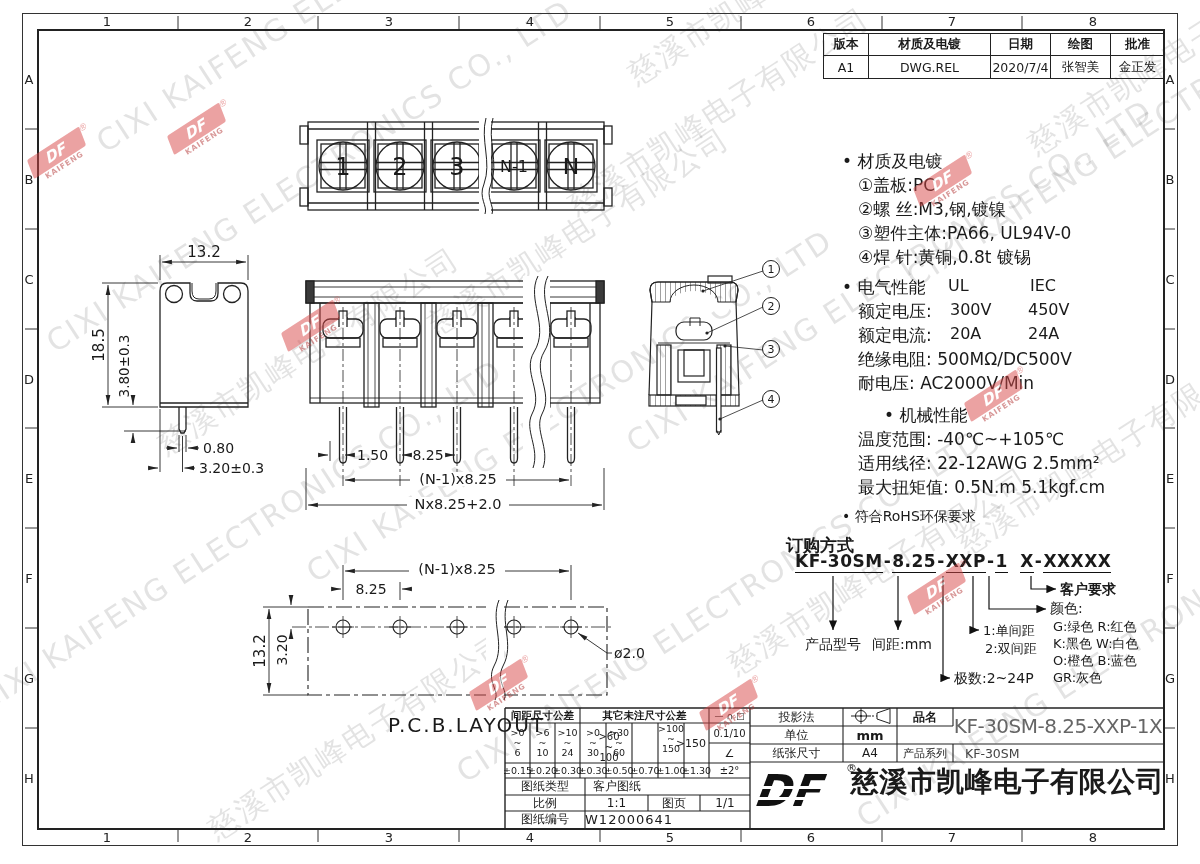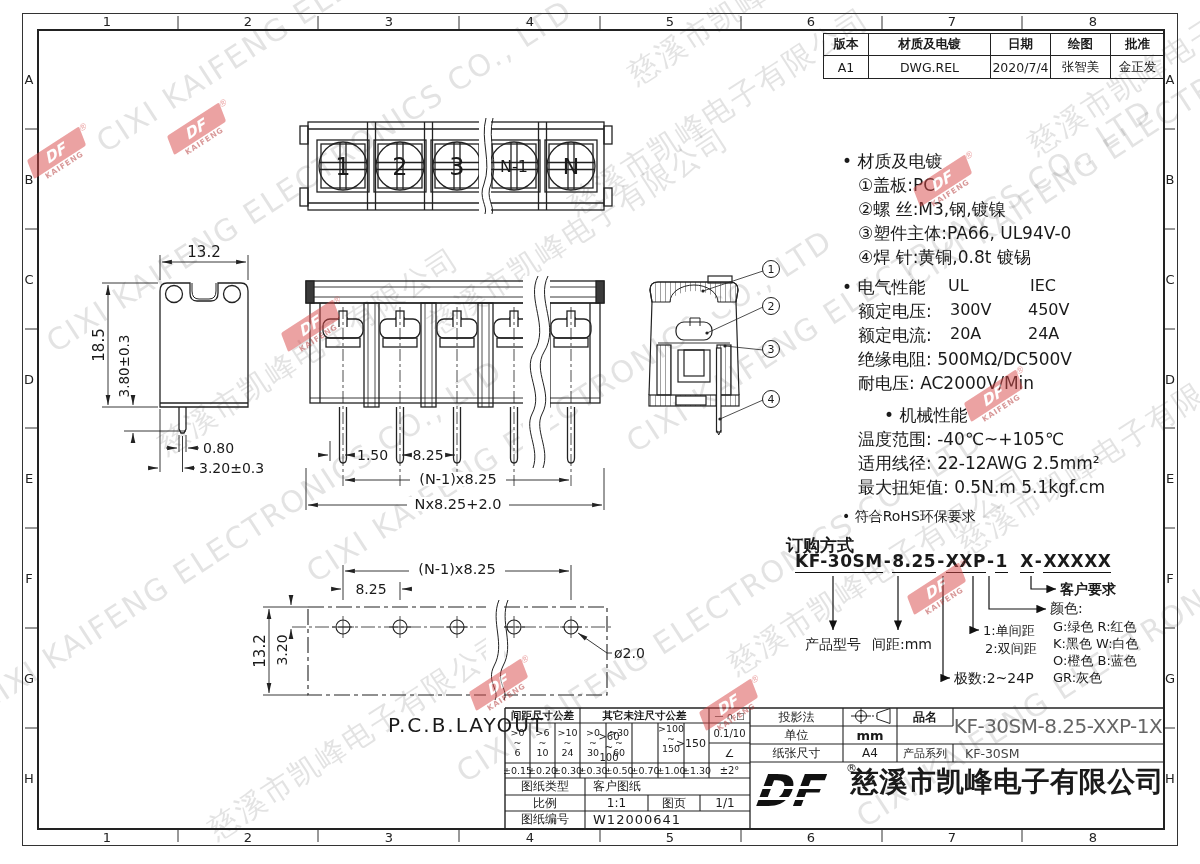--- a/index.html
+++ b/index.html
@@ -627,21 +627,21 @@
   <div class="c" style="left:897px;top:744px;width:56px;height:18px;font-size:11px">产品系列</div>
   <div class="c cs" style="left:953px;top:744px;width:210px;height:18px;font-size:12.5px;color:#444;padding-left:12px">KF-30SM</div>
 
   <div class="c" style="left:505px;top:778px;width:80px;height:17px;font-size:12px">图纸类型</div>
   <div class="c cs" style="left:585px;top:778px;width:165px;height:17px;font-size:12px;padding-left:8px">客户图纸</div>
   <div class="c" style="left:505px;top:795px;width:80px;height:16px;font-size:12px">比例</div>
   <div class="c" style="left:585px;top:795px;width:63px;height:16px;font-size:12px">1:1</div>
   <div class="c" style="left:648px;top:795px;width:52px;height:16px;font-size:12px">图页</div>
   <div class="c" style="left:700px;top:795px;width:50px;height:16px;font-size:12px">1/1</div>
   <div class="c" style="left:505px;top:811px;width:80px;height:17px;font-size:12px">图纸编号</div>
-  <div class="c cs" style="left:585px;top:811px;width:165px;height:17px;font-size:13px;padding-left:8px;letter-spacing:1px">W12000641</div>
+  <div class="c cs" style="left:585px;top:811px;width:165px;height:17px;font-size:13px;letter-spacing:1px">W12000641</div>
 
   <div id="df-logo">
     <div id="df-text">DF</div>
     <div class="df-stripe" style="top:20px"></div>
     <div class="df-stripe" style="top:31px"></div>
   </div>
   <div class="t" style="left:846px;top:762px;font-size:11px">®</div>
   <div class="c" style="left:852px;top:764px;width:311px;height:36px;font-size:28px;font-weight:700;letter-spacing:0.5px">慈溪市凯峰电子有限公司</div>
 
   <div class="wm-logo" style="left:28px;top:142px">

